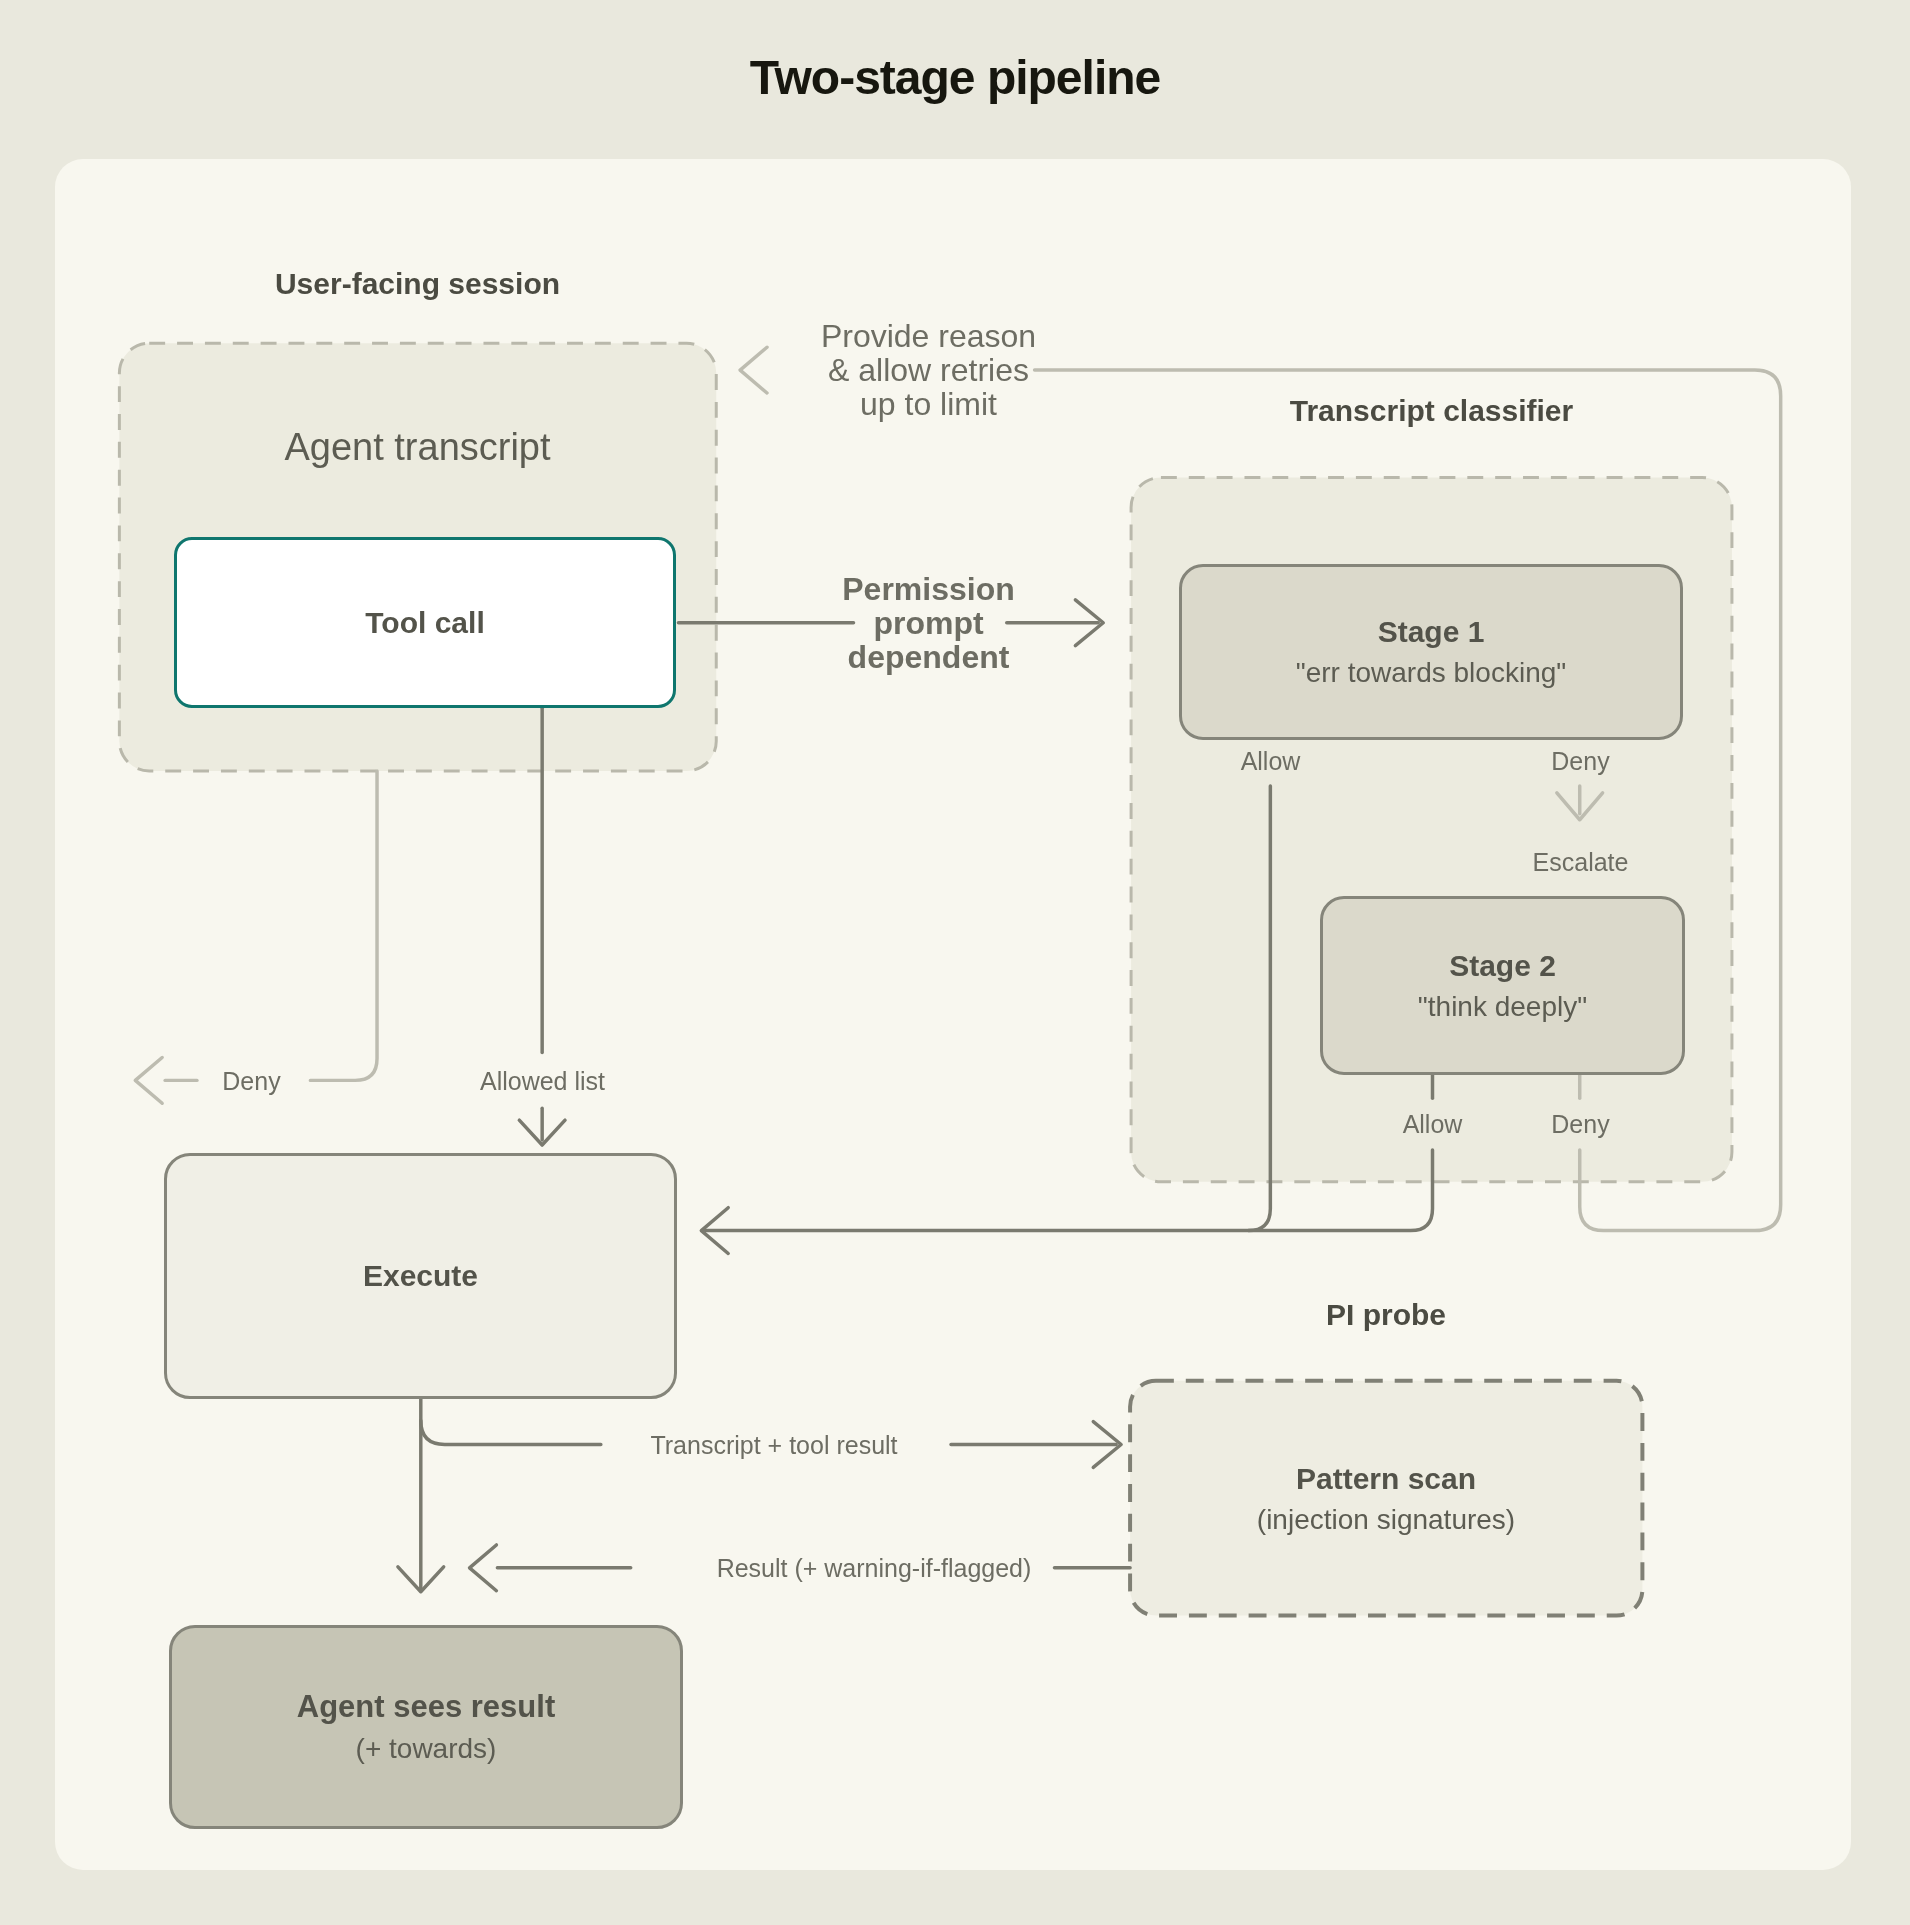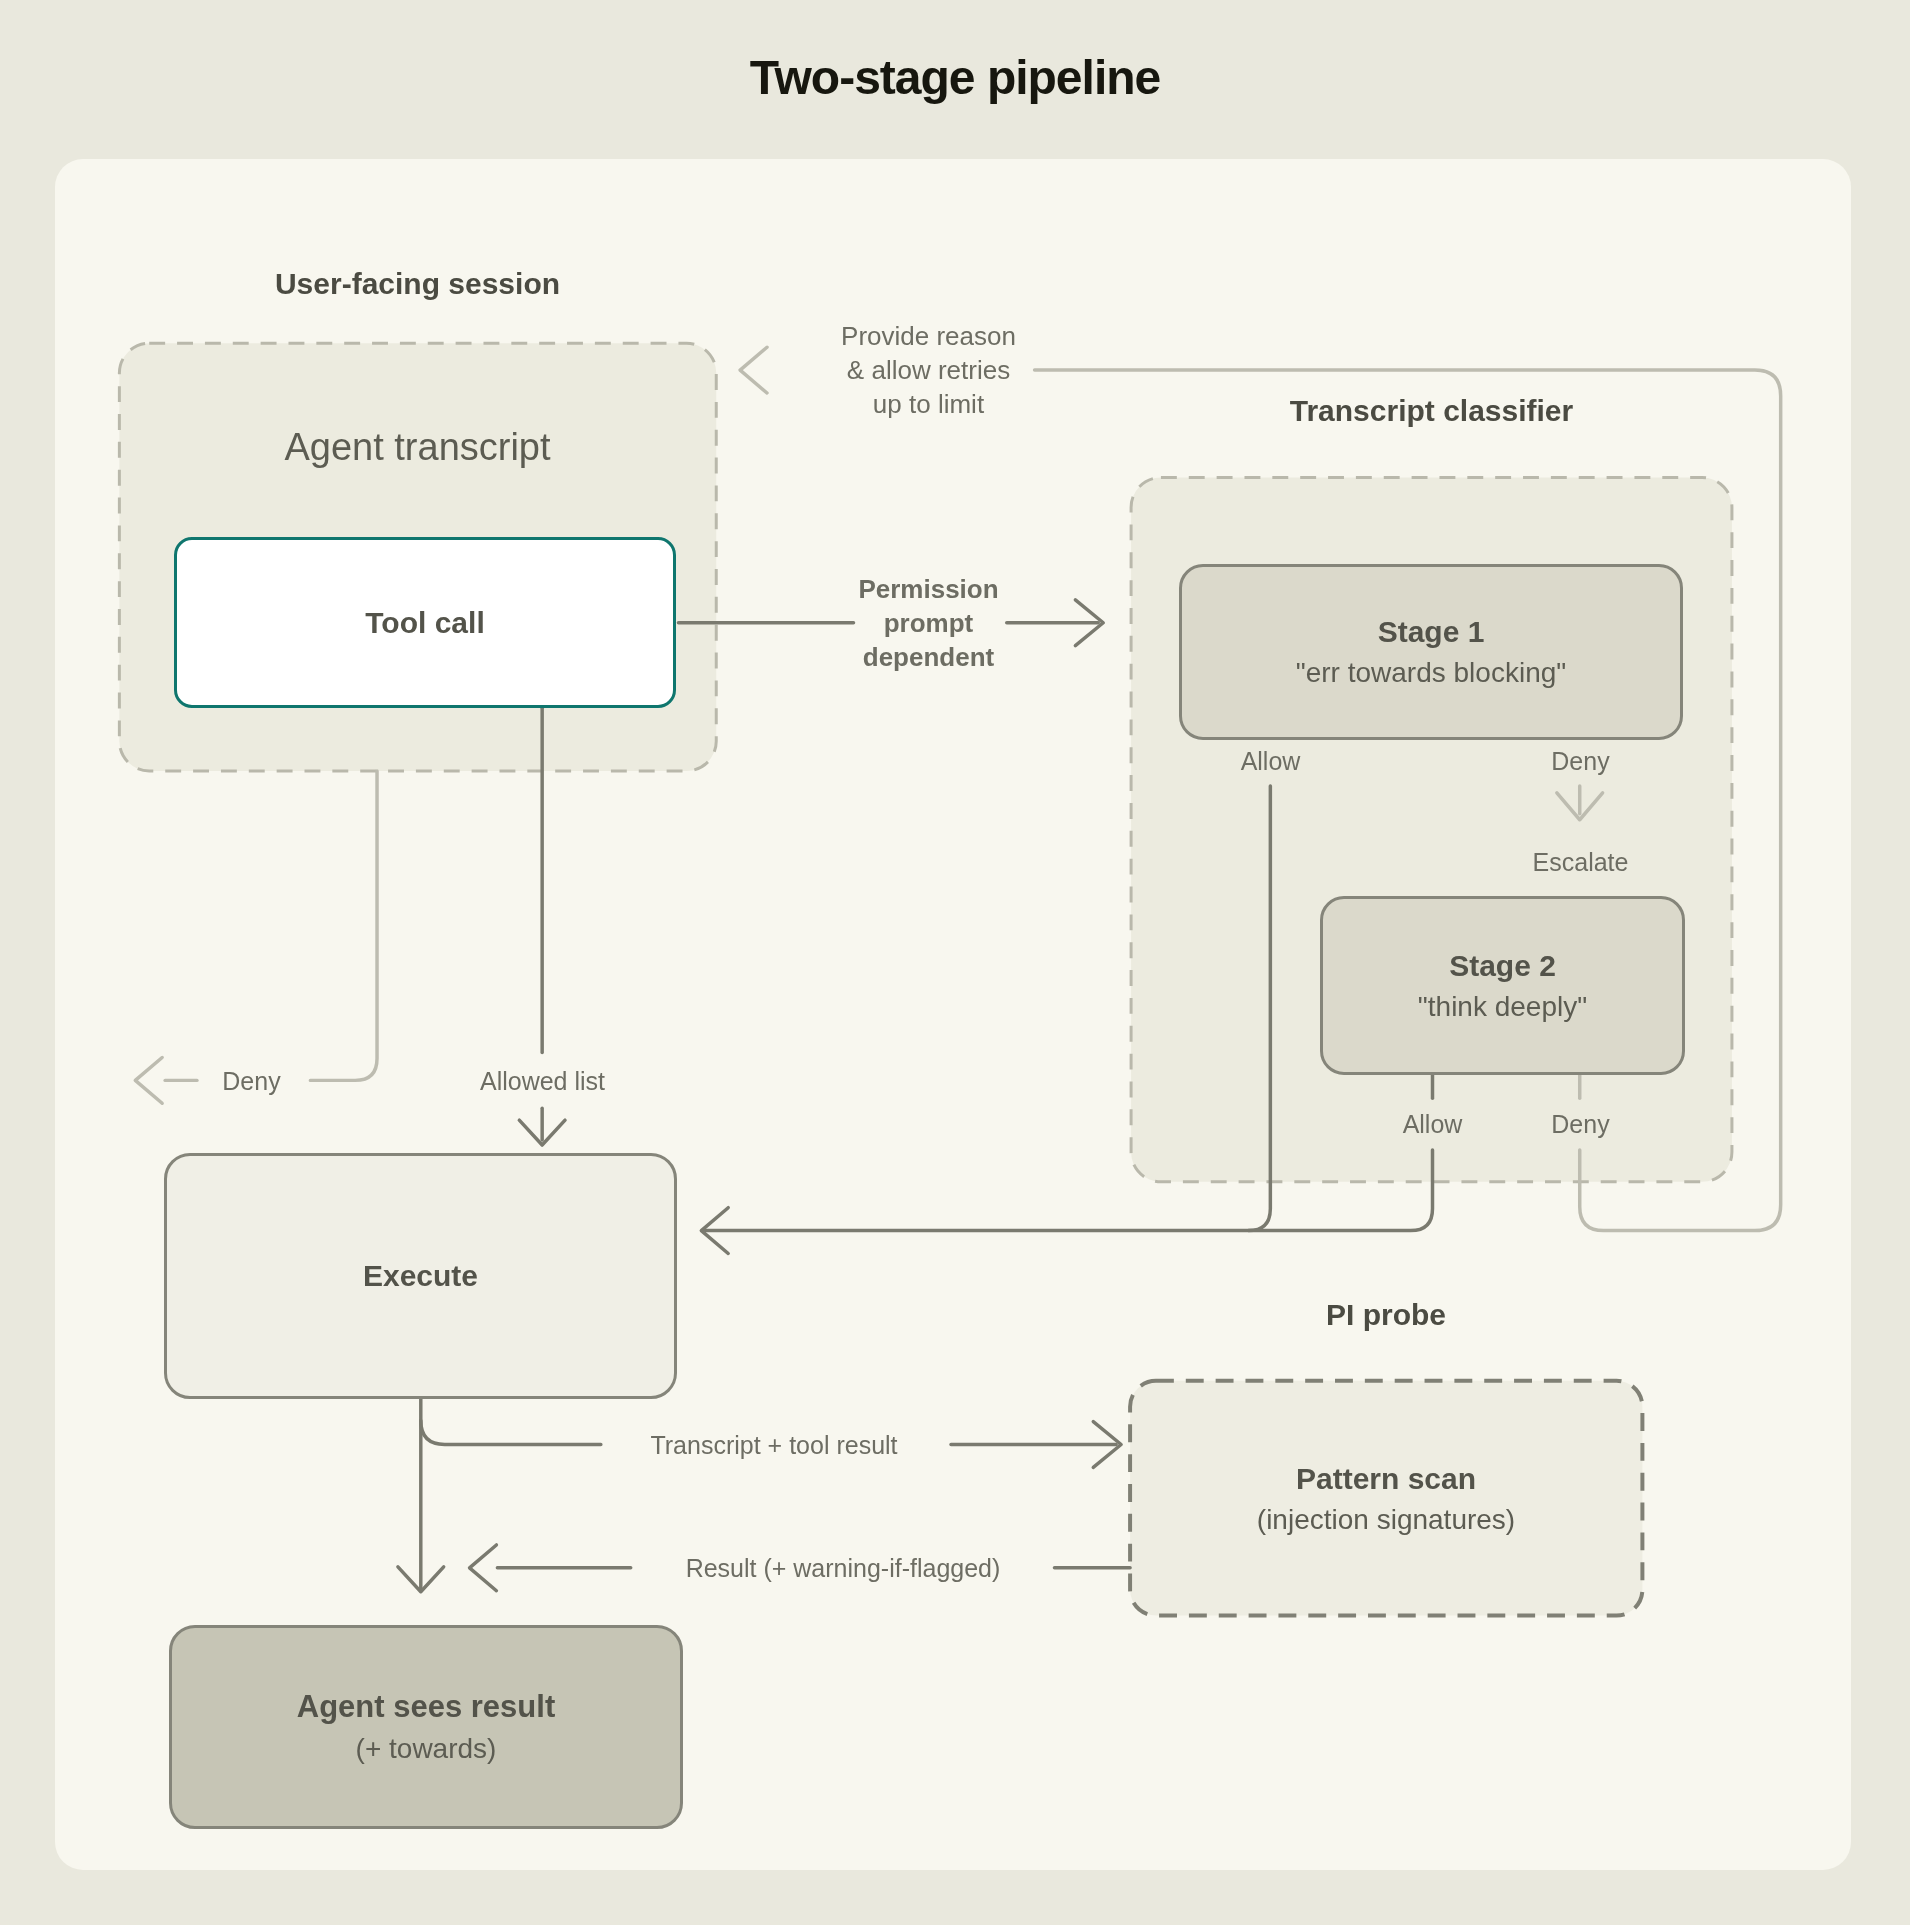--- a/index.html
+++ b/index.html
@@ -22,21 +22,21 @@
           border:3px solid #85857a;border-radius:24px;}
   .stage2{left:1320px;top:896px;width:365px;height:179px;background:#dbd9cb;
           border:3px solid #85857a;border-radius:24px;}
   .execute{left:164px;top:1153px;width:513px;height:246px;background:#f0efe6;
            border:3.5px solid #85857a;border-radius:26px;}
   .patternText{left:1130px;top:1381px;width:512px;height:235px;}
   .result{left:169px;top:1625px;width:514px;height:204px;background:#c6c5b5;
           border:3.5px solid #85857a;border-radius:26px;}
   .result .nlabel{font-size:31px;}
   .elabel{position:absolute;text-align:center;font-size:25px;line-height:32px;color:#6d6d63;}
-  .elabel.multi{font-size:26px;line-height:34px;}
+  .elabel.multi{font-size:32px;line-height:34px;}
 </style>
 </head>
 <body>
 
 <div class="canvas">
 
   <div class="title">Two-stage pipeline</div>
   <div class="panel"></div>
 
   <svg class="wires" width="1910" height="1925" viewBox="0 0 1920 1935">
@@ -124,16 +124,16 @@
     <div>dependent</div>
   </div>
   <div class="elabel" style="left:1171px;top:745px;width:199px;">Allow</div>
   <div class="elabel" style="left:1481px;top:745px;width:199px;">Deny</div>
   <div class="elabel" style="left:1481px;top:846px;width:199px;">Escalate</div>
   <div class="elabel" style="left:1333px;top:1108px;width:199px;">Allow</div>
   <div class="elabel" style="left:1481px;top:1108px;width:199px;">Deny</div>
   <div class="elabel" style="left:152px;top:1065px;width:199px;">Deny</div>
   <div class="elabel" style="left:413px;top:1065px;width:259px;">Allowed list</div>
   <div class="elabel" style="left:595px;top:1429px;width:358px;">Transcript + tool result</div>
-  <div class="elabel" style="left:624px;top:1552px;width:438px;">Result (+ warning-if-flagged)</div>
+  <div class="elabel" style="left:655px;top:1552px;width:438px;">Result (+ warning-if-flagged)</div>
 
 </div>
 
 
 </body></html>

